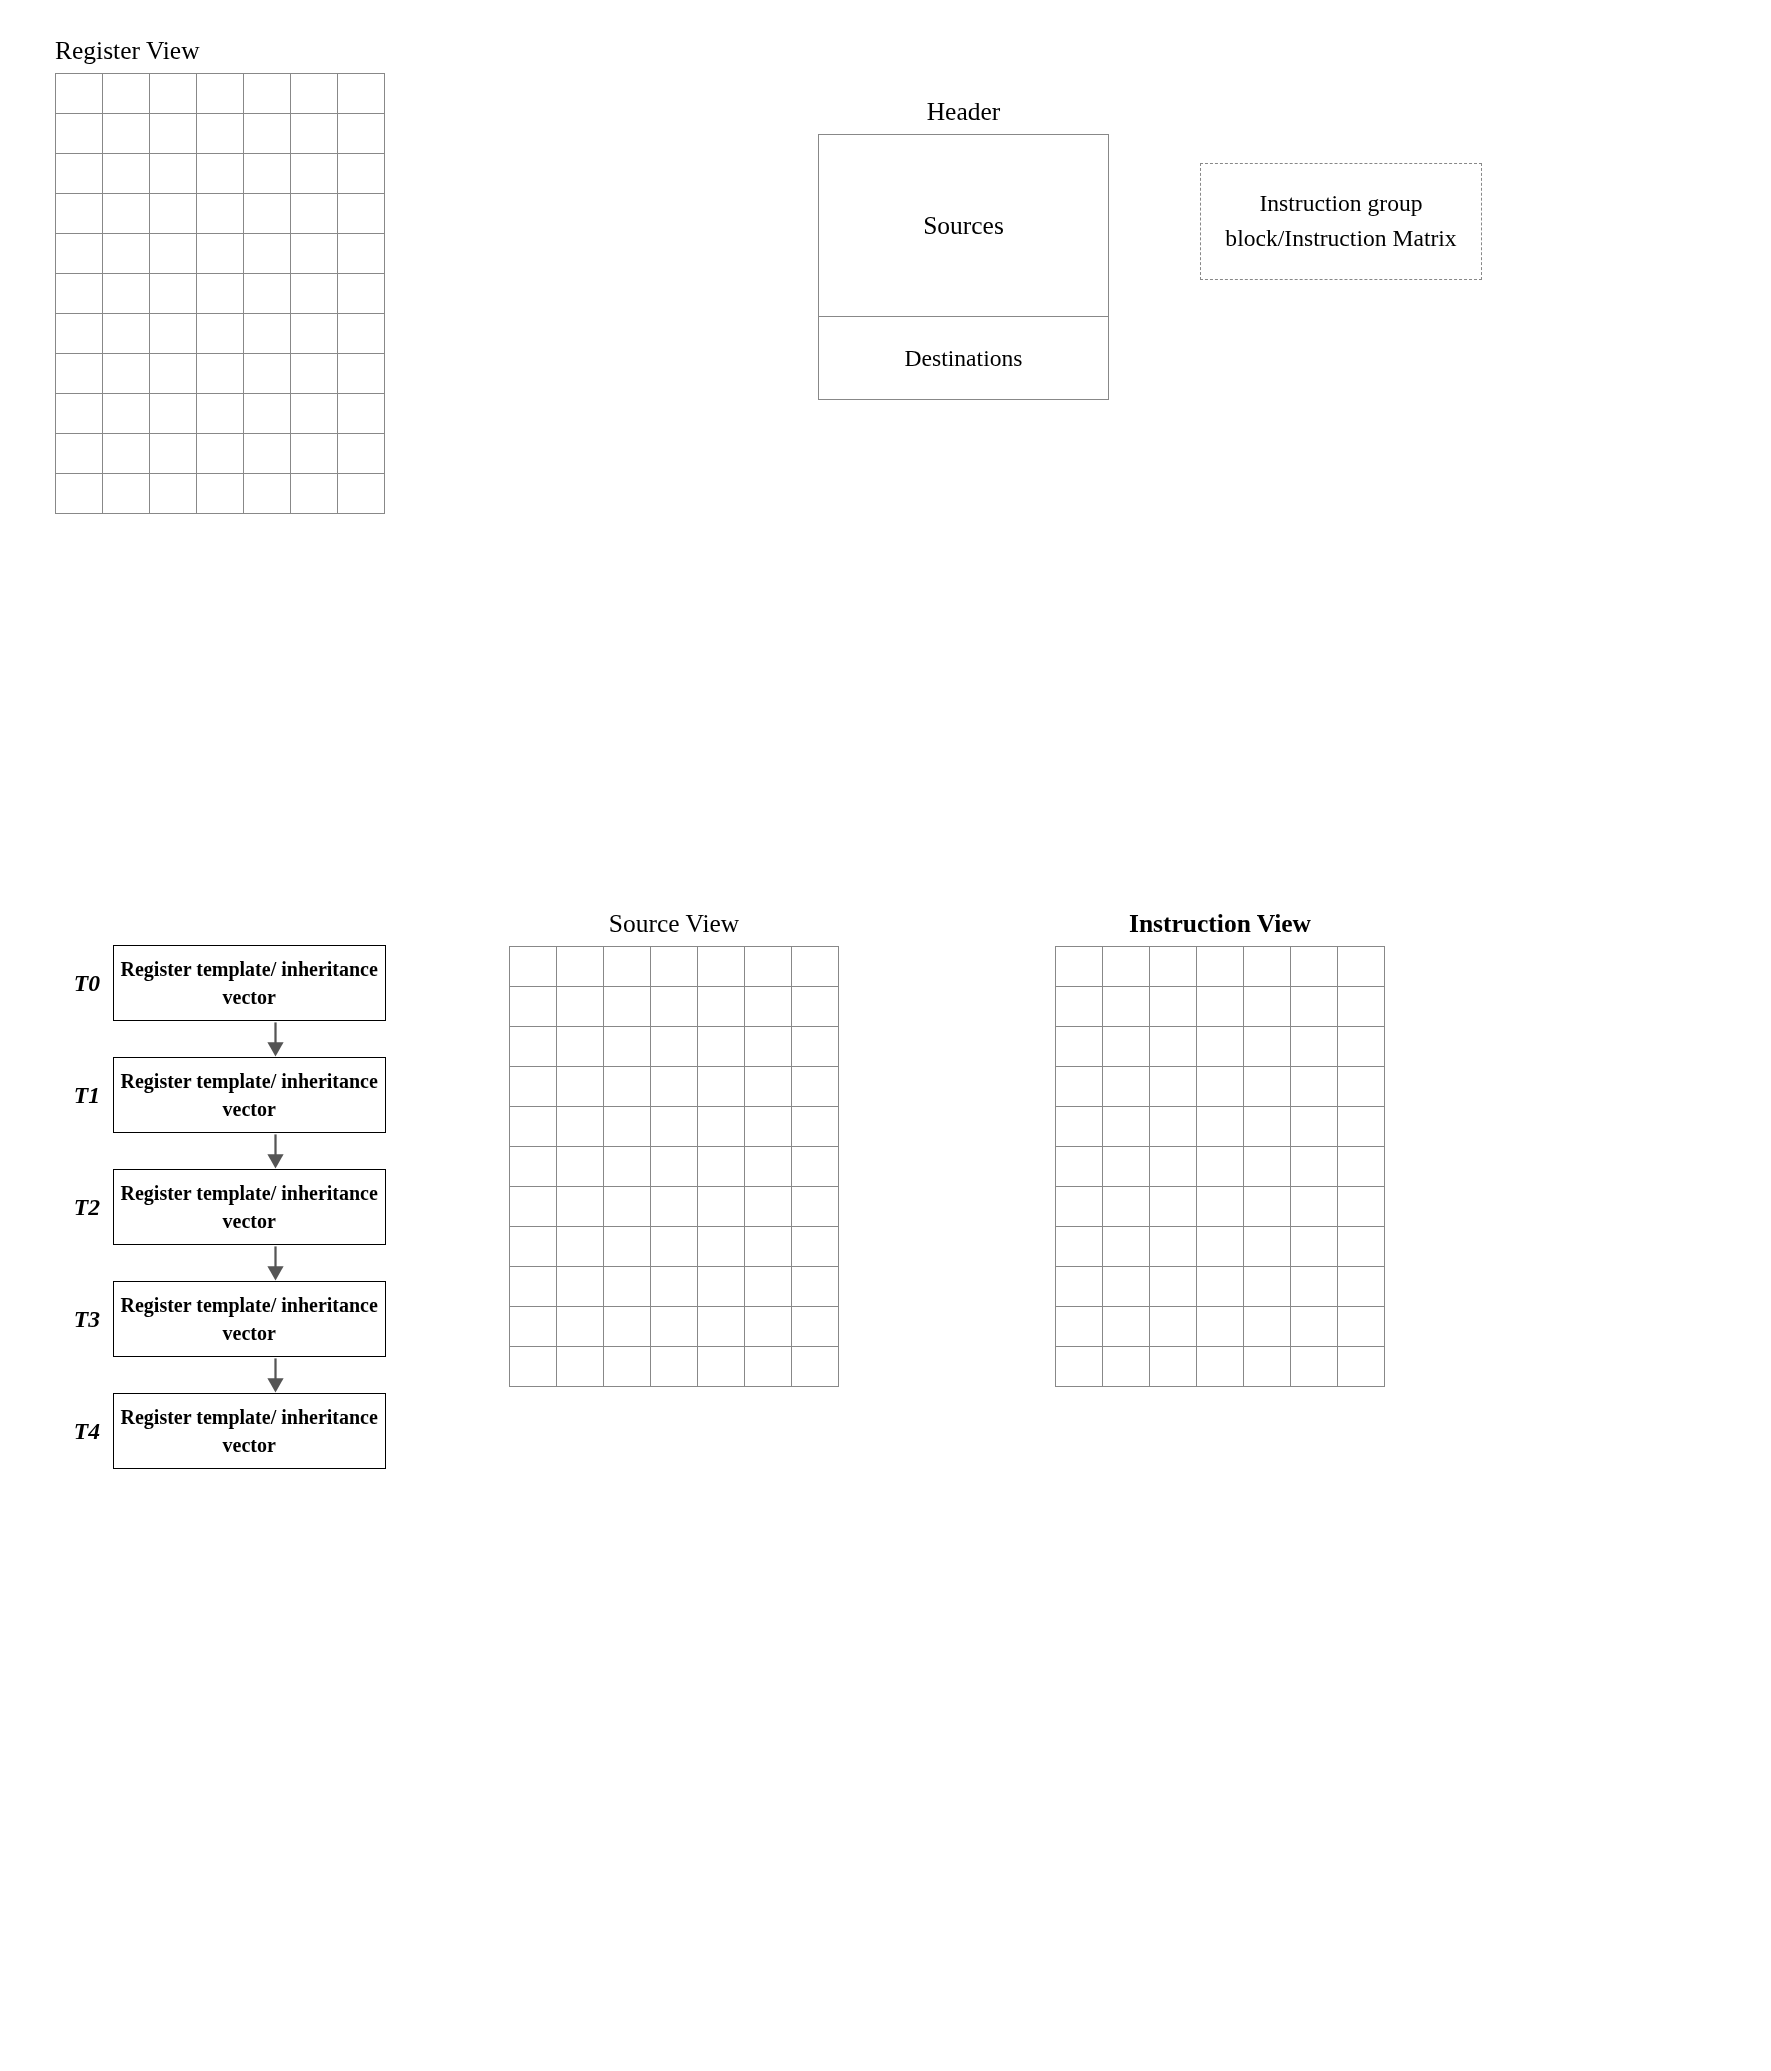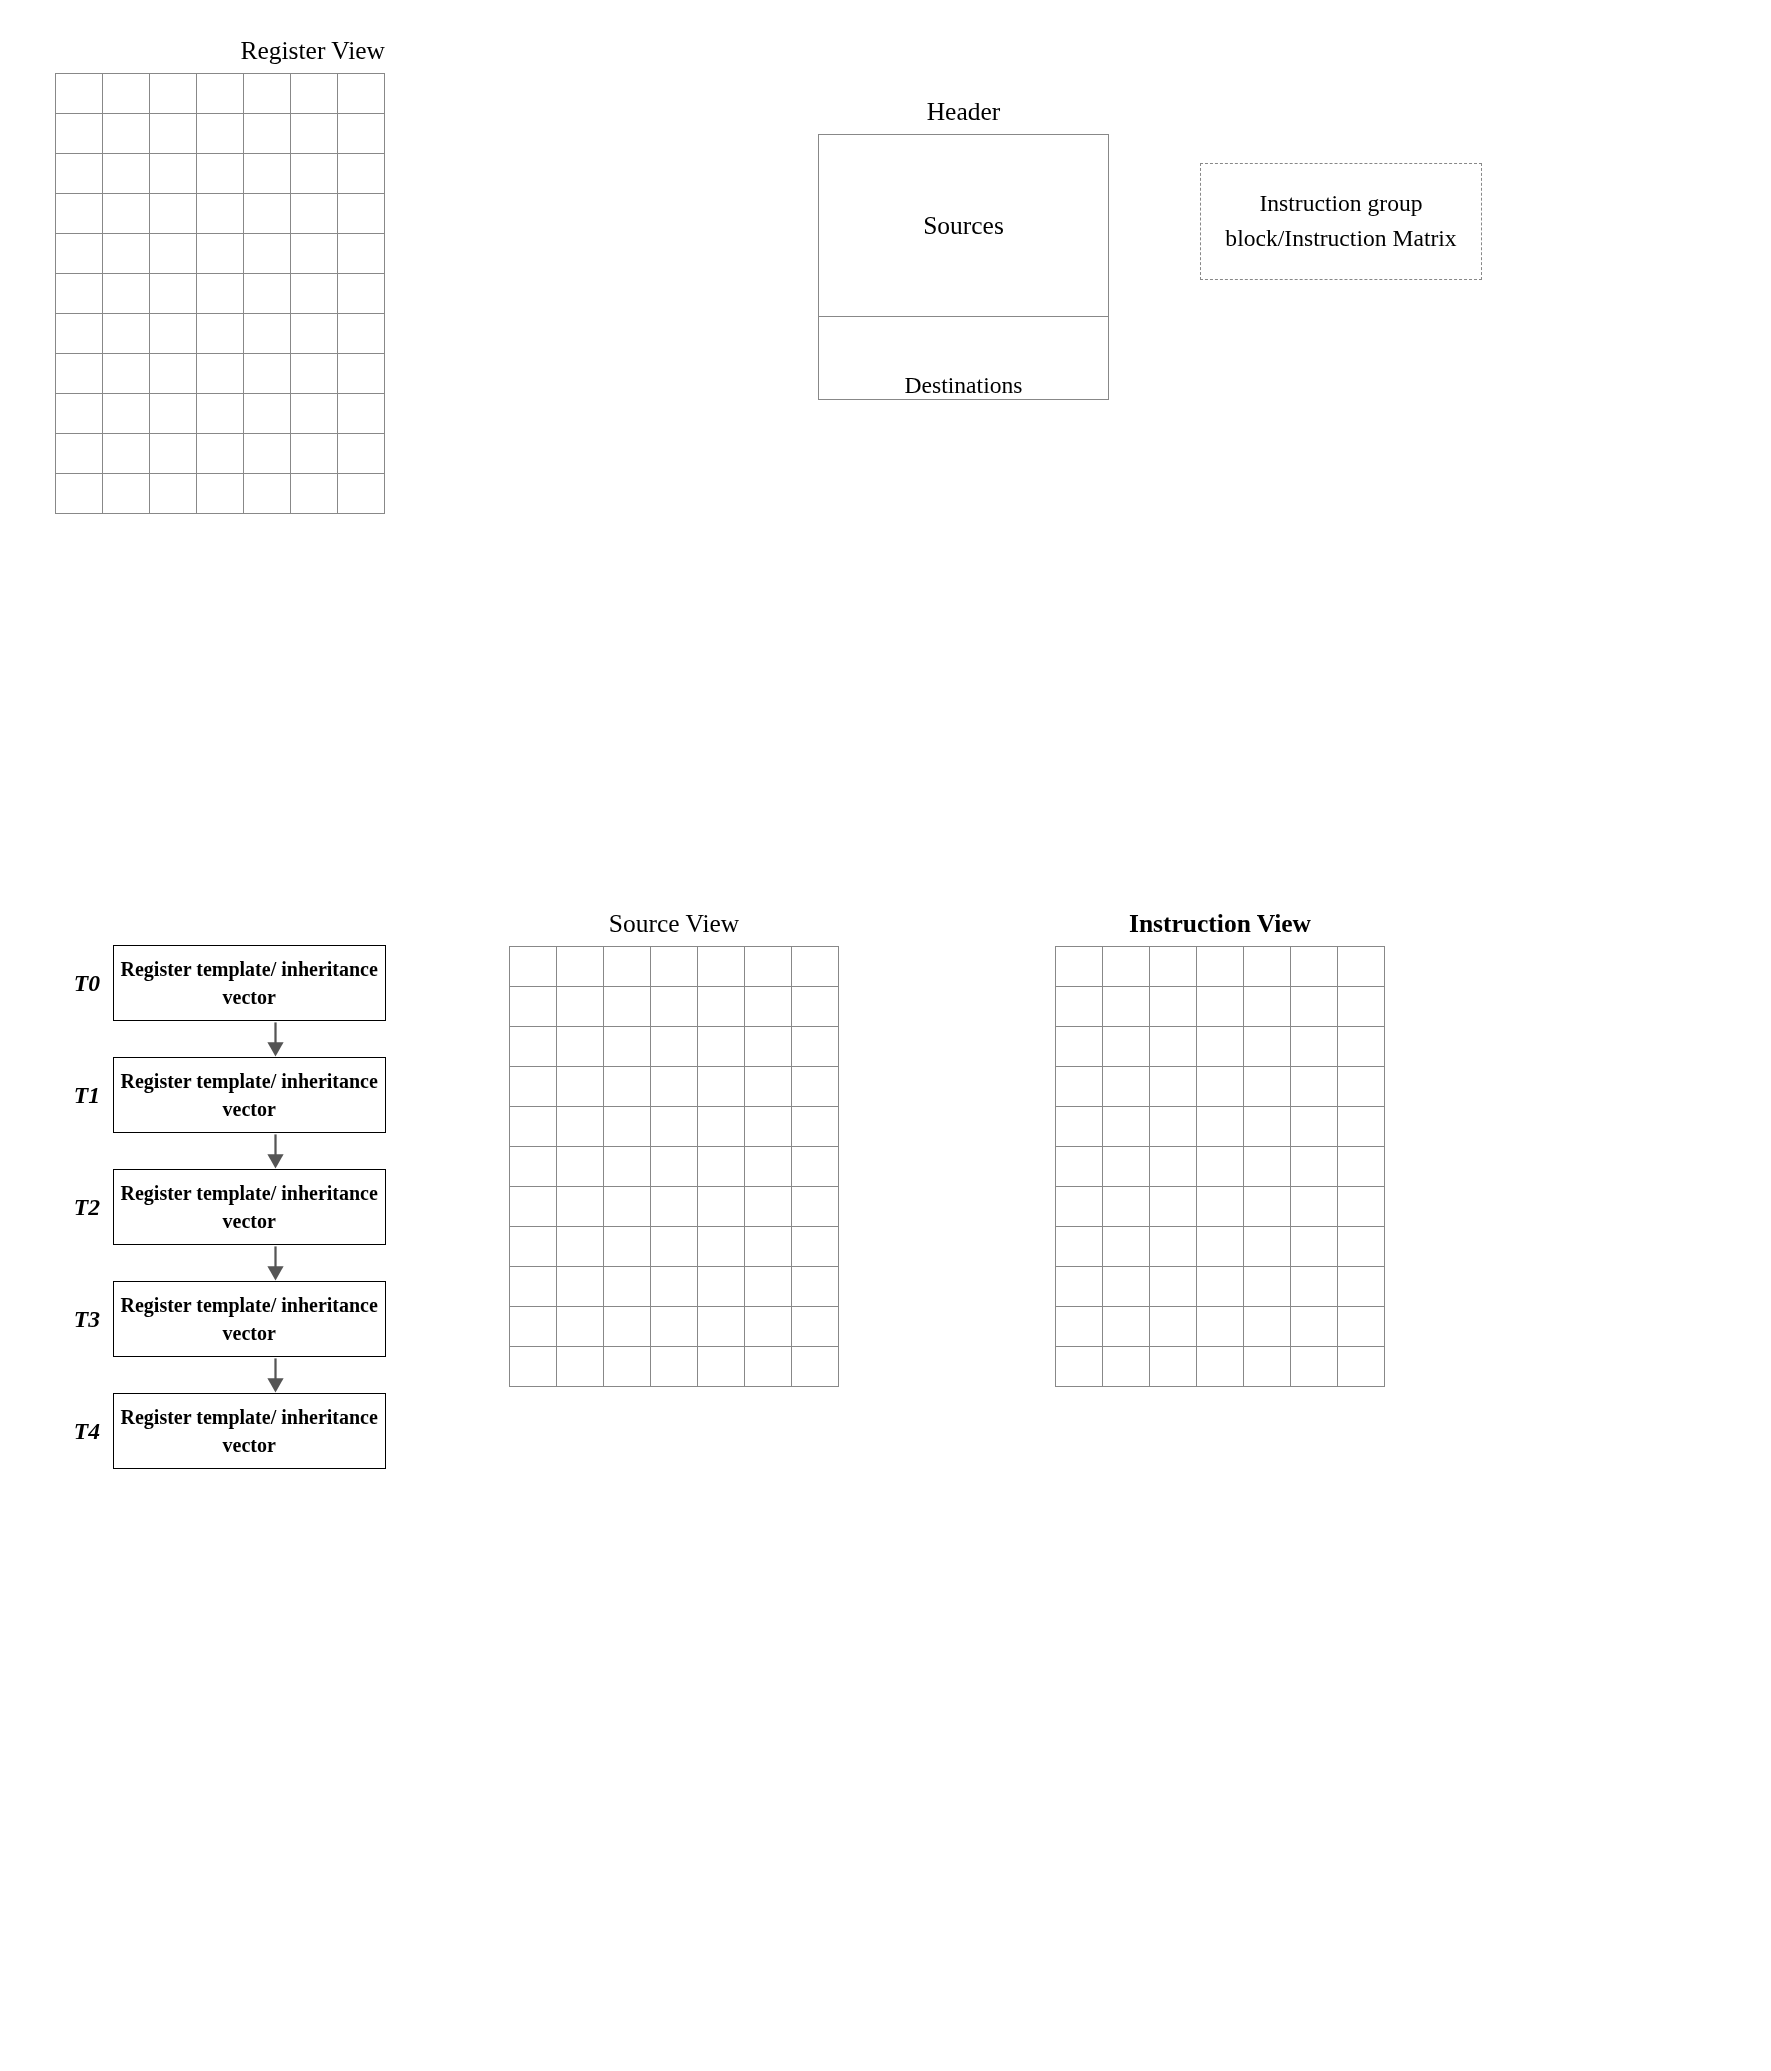--- a/index.html
+++ b/index.html
@@ -22,21 +22,21 @@
     }
 
     
     .register-view-top {
       position: absolute;
       top: 0;
       left: 55px;
     }
     .register-view-top .label {
       font-size: 25.5px;
-      text-align: right;
+      text-align: left;
       margin-bottom: 7.3px;
       font-weight: normal;
     }
     .grid-table {
       border-collapse: collapse;
     }
     .grid-table td {
       width: 47px;
       height: 40px;
       border: 1.4px solid #888;
@@ -61,21 +61,21 @@
       height: 182px;
       display: flex;
       align-items: center;
       justify-content: center;
       font-size: 25.5px;
       border-bottom: 1.4px solid #888;
     }
     .destinations-area {
       height: 82px;
       display: flex;
-      align-items: flex-end;
+      align-items: center;
       justify-content: center;
       font-size: 23.6px;
     }
 
     
     .instruction-block {
       position: absolute;
       top: 127px;
       left: 1200px;
       border: 1.8px dashed #888;

